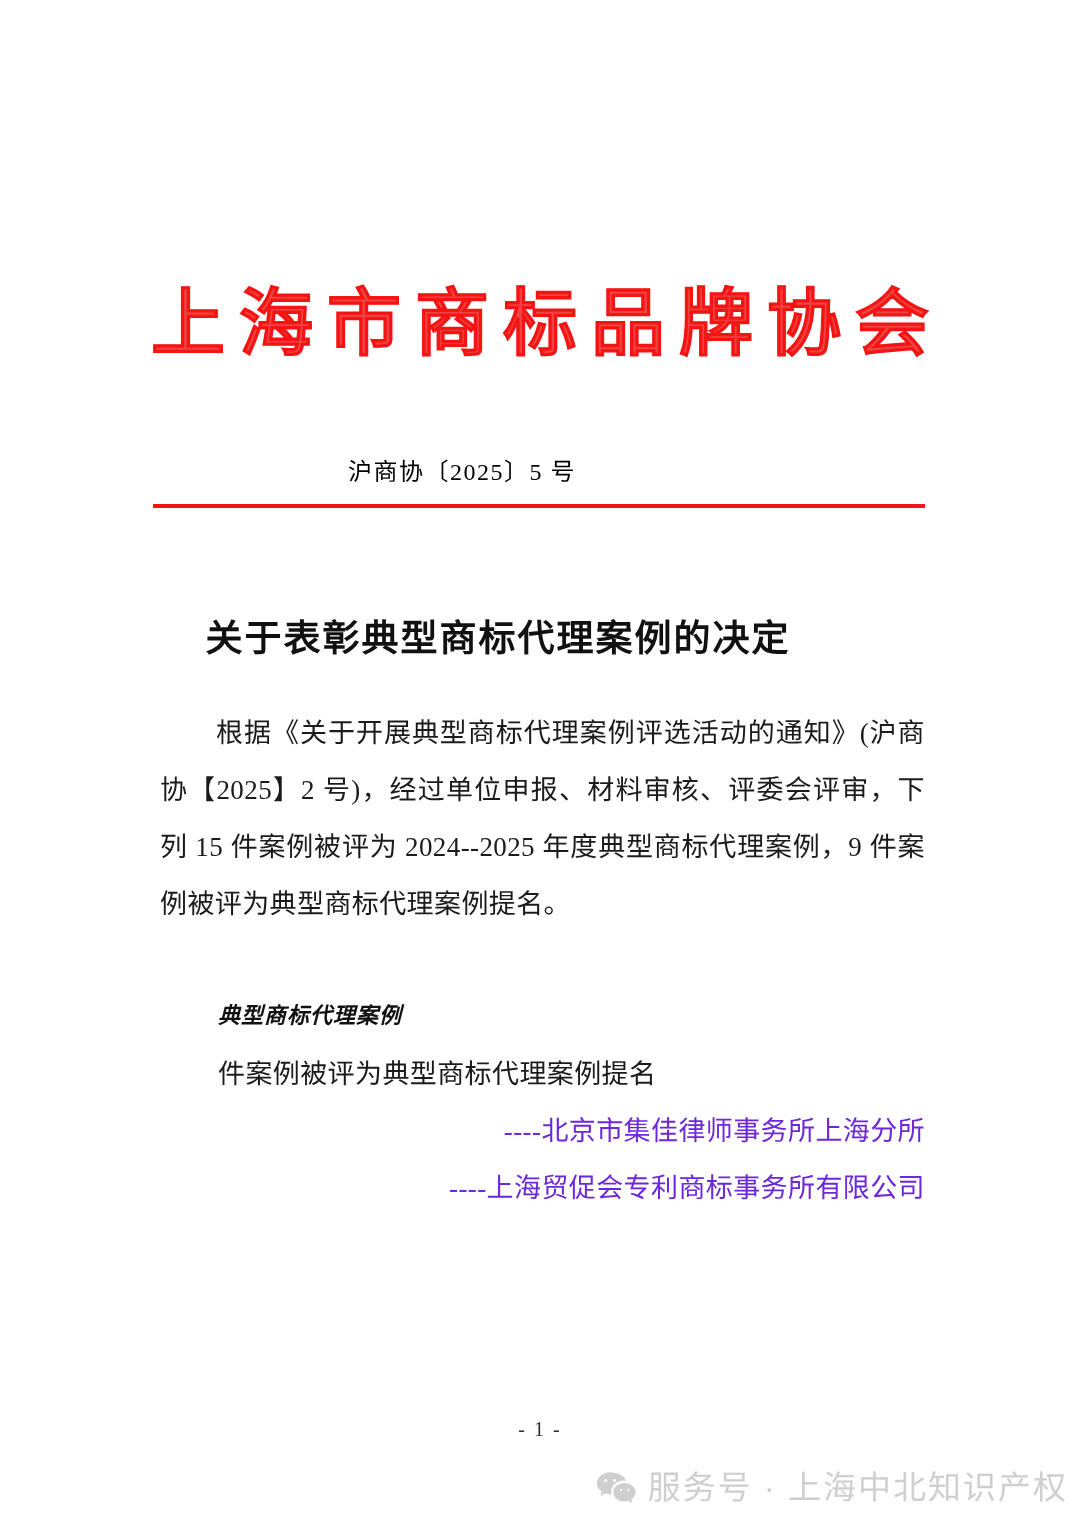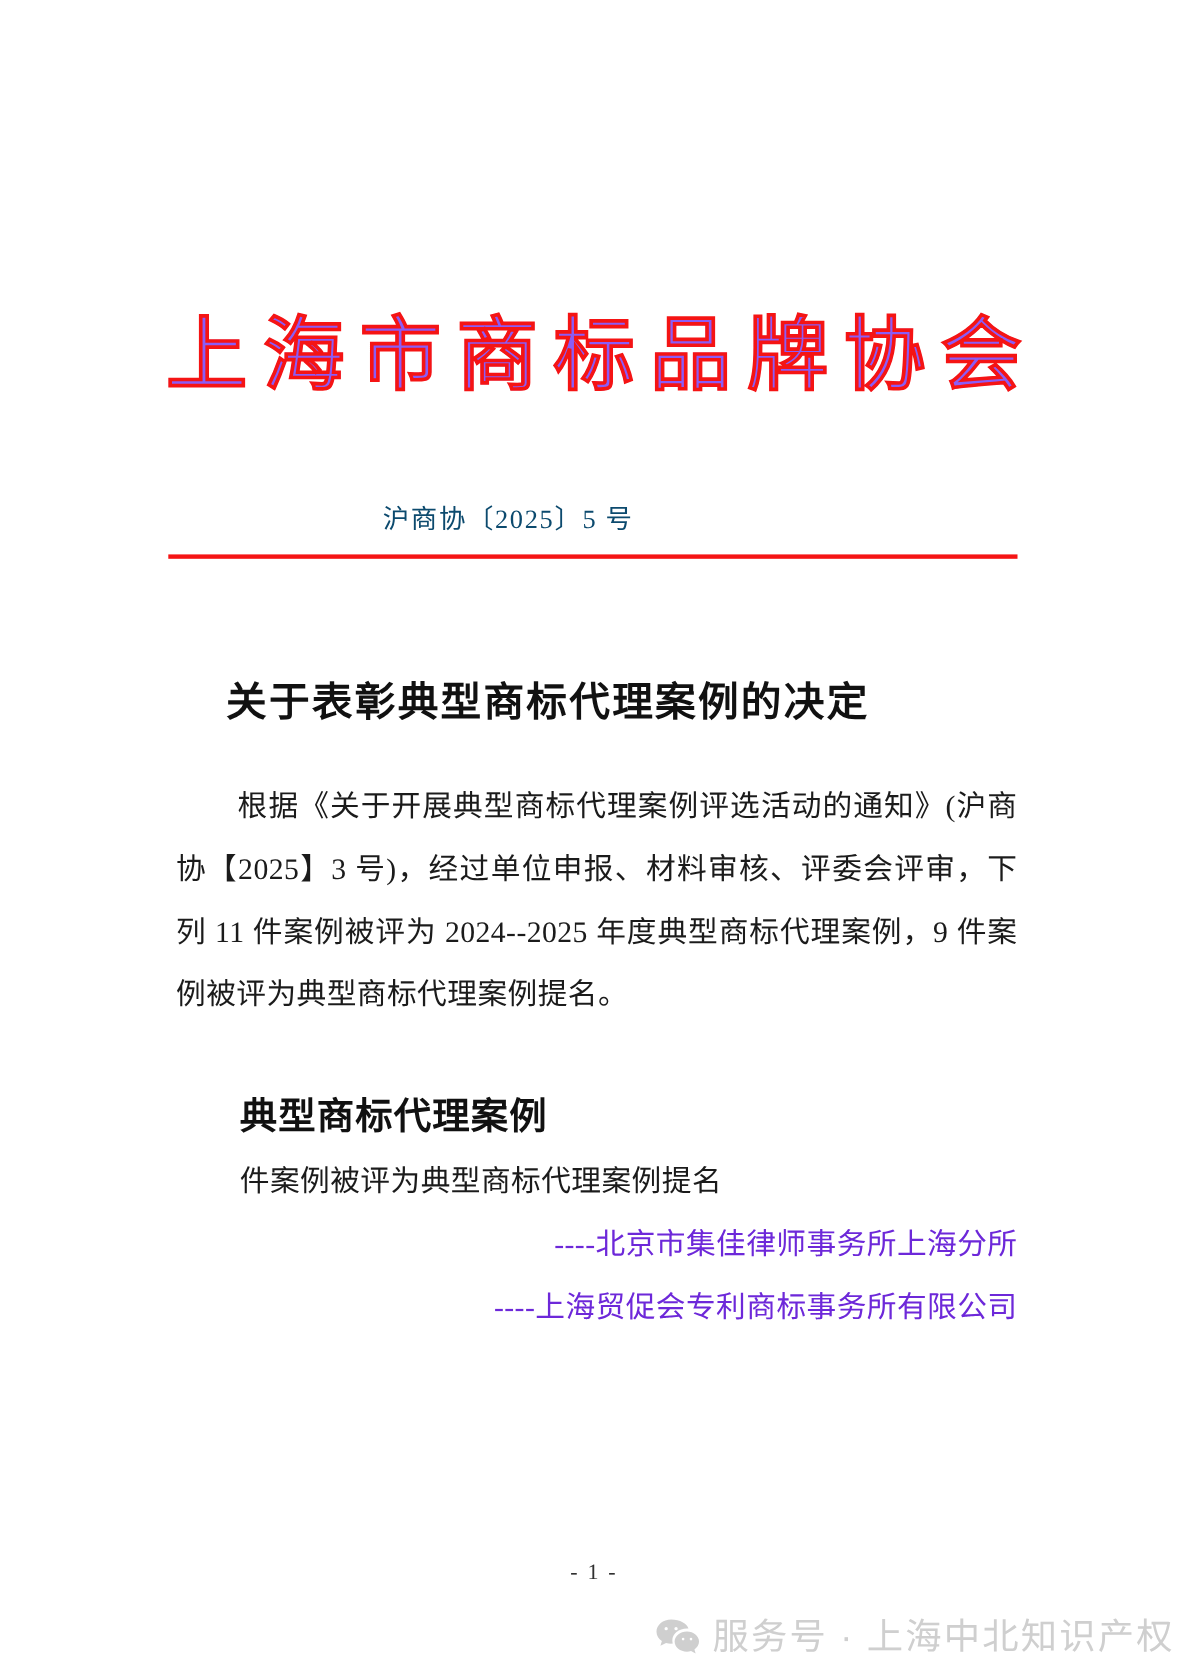--- a/index.html
+++ b/index.html
@@ -23,40 +23,40 @@
   .letterhead {
     position: absolute;
     top: 287px;
     left: 0;
     width: 1080px;
     text-align: center;
   }
 
   .letterhead-title {
     display: inline-block;
-    color: #8b5cf6;
+    color: #ef4444;
     font-family: "Liberation Serif", "DejaVu Serif", serif;
     font-weight: bold;
     font-size: 74px;
     line-height: 1.0;
     letter-spacing: 14px;
     text-indent: 14px;
     white-space: nowrap;
     -webkit-text-stroke: 1px #F51414;
   }
 
   
   .doc-number {
     position: absolute;
     top: 452px;
     left: 0;
     width: 924px;
     text-align: center;
     font-size: 24px;
-    color: #0c4a6e;
+    color: #000000;
     letter-spacing: 1.5px;
     white-space: nowrap;
   }
 
   
   .red-rule {
     position: absolute;
     top: 504px;
     left: 153px;
     width: 772px;
@@ -99,28 +99,29 @@
 
   
   .award-section {
     position: absolute;
     top: 988px;
     left: 160px;
     width: 765px;
   }
 
   .section-heading {
-    font-size: 34px;
+    font-size: 22px;
     font-weight: bold;
     color: #111111;
     line-height: 56px;
     margin: 0 0 2px 0;
     padding-left: 58px;
     letter-spacing: 1px;
     white-space: nowrap;
+    font-style: italic;
   }
 
   .case-entry {
     margin: 0;
   }
 
   .case-title {
     font-size: 27px;
     line-height: 57px;
     color: #1b1b1b;
@@ -188,21 +189,21 @@
     <span class="letterhead-title">上海市商标品牌协会</span>
   </div>
 
   <div class="doc-number">沪商协〔2025〕5 号</div>
 
   <div class="red-rule"></div>
 
   <h1 class="doc-title">关于表彰典型商标代理案例的决定</h1>
 
   <div class="body-area">
-    <p class="body-paragraph">根据《关于开展典型商标代理案例评选活动的通知》(沪商协【2025】3 号)，经过单位申报、材料审核、评委会评审，下列 11 件案例被评为 2024--2025 年度典型商标代理案例，9 件案例被评为典型商标代理案例提名。</p>
+    <p class="body-paragraph">根据《关于开展典型商标代理案例评选活动的通知》(沪商协【2025】2 号)，经过单位申报、材料审核、评委会评审，下列 15 件案例被评为 2024--2025 年度典型商标代理案例，9 件案例被评为典型商标代理案例提名。</p>
   </div>
 
   <div class="award-section">
     <div class="section-heading">典型商标代理案例</div>
 
     <div class="case-entry">
       <div class="case-title">件案例被评为典型商标代理案例提名</div>
       <div class="case-firm">----北京市集佳律师事务所上海分所</div>
     </div>
 

